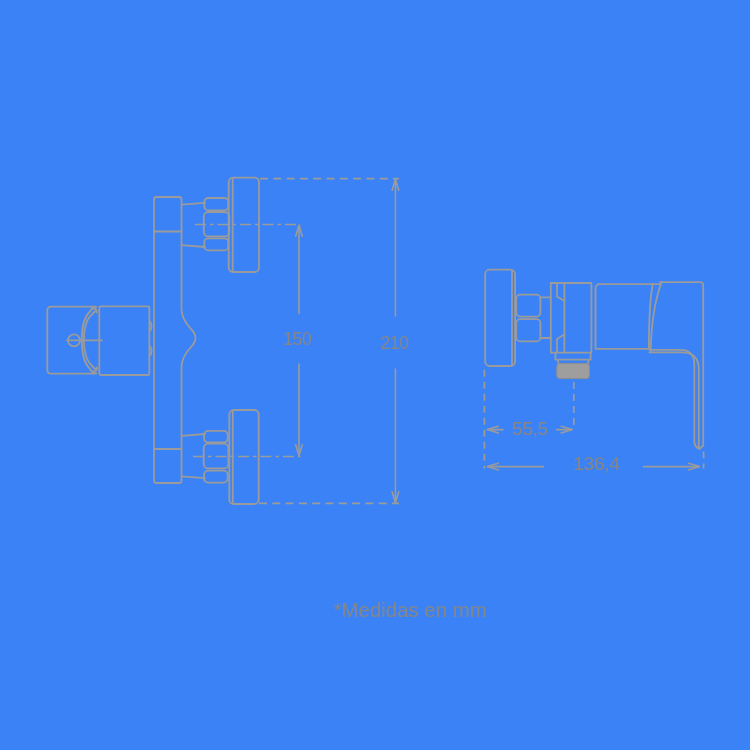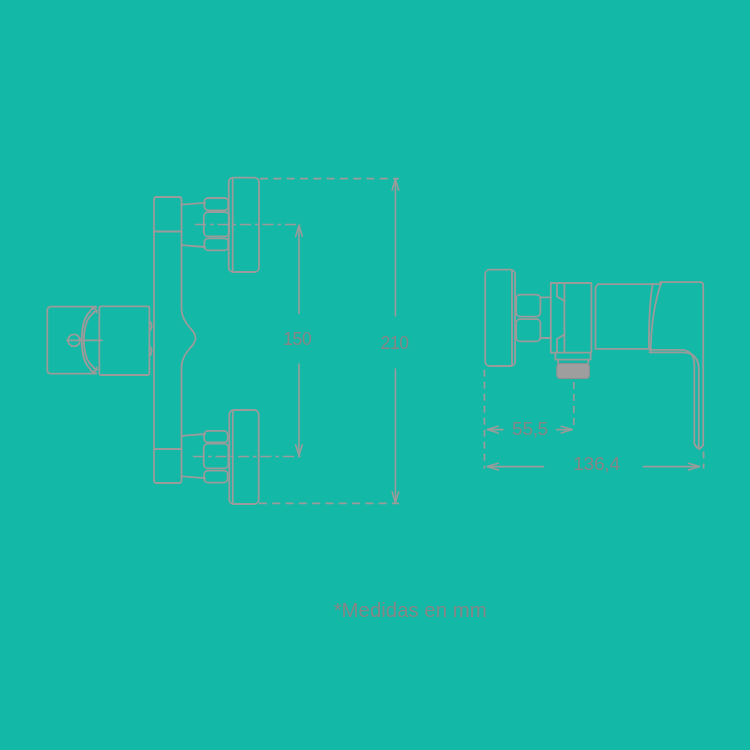--- a/index.html
+++ b/index.html
@@ -1,16 +1,16 @@
 <!DOCTYPE html>
 <html><head>
 <meta charset="utf-8">
 <style>
   html,body{margin:0;padding:0;background:#ffffff;}
-  .wrap{width:750px;height:750px;position:relative;background:#14b8a6;overflow:hidden;}
+  .wrap{width:750px;height:750px;position:relative;background:#3b82f6;overflow:hidden;}
   text{font-family:"Liberation Sans",sans-serif;fill:#868686;}
 </style>
 </head>
 <body>
 <div class="wrap">
 <svg width="750" height="750" viewBox="0 0 750 750" xmlns="http://www.w3.org/2000/svg">
 <g fill="none" stroke="#9b9b9b" stroke-width="1.8" stroke-linecap="round" stroke-linejoin="round">
 
   <path d="M156.5,197 H179 Q181.5,197 181.5,199.5 V309
            C181.5,318 186.5,324 190.5,328.5 C194,332 195.5,334.5 195.5,338

